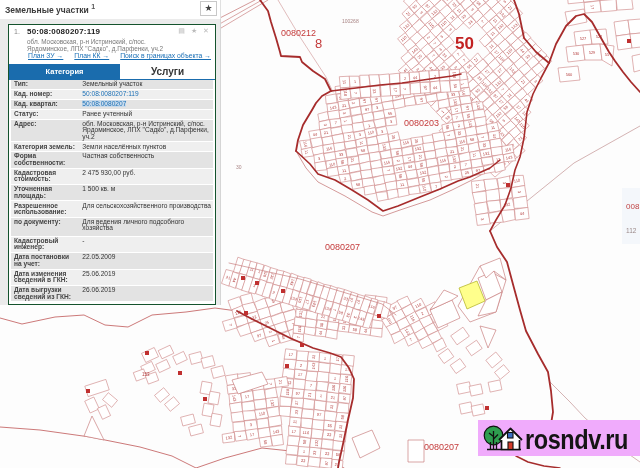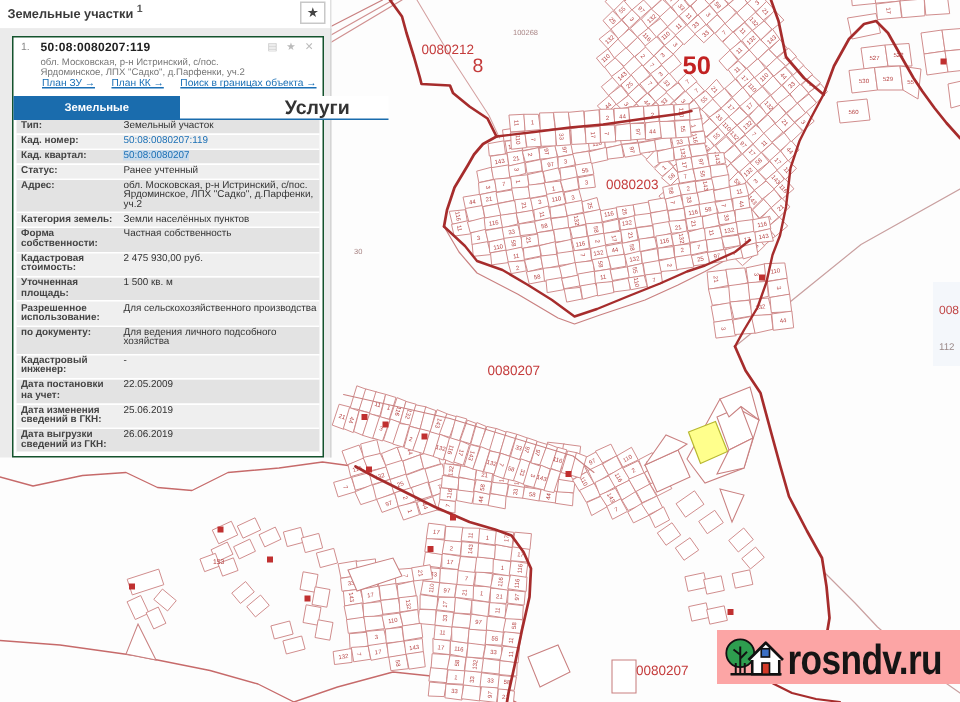--- a/index.html
+++ b/index.html
@@ -12,30 +12,30 @@
 #gap{position:absolute;left:0;top:19px;width:220px;height:286px;background:#ebebeb;border-right:1px solid #d5d5d5;}
 #card{position:absolute;left:8px;top:24px;width:206px;height:279px;background:#fff;border:1px solid #14532d;font-size:7px;color:#333;}
 #num{position:absolute;left:5px;top:3px;font-size:7px;color:#888;}
 #cadnum{position:absolute;left:18px;top:2px;font-size:8px;font-weight:bold;color:#222;letter-spacing:0.2px;}
 #icons{position:absolute;right:4px;top:2px;font-size:7px;color:#bbb;letter-spacing:2px;}
 #addr{position:absolute;left:18px;top:13px;font-size:6.4px;line-height:7px;color:#777;white-space:nowrap;}
 #links{position:absolute;left:19px;top:27px;font-size:6.8px;color:#1a6fb5;white-space:nowrap;}
 #links span{text-decoration:underline;margin-right:11px;}
 #tabs{position:absolute;left:0px;top:39px;width:206px;height:16px;}
 #tab1{position:absolute;left:0;top:0;width:111px;height:16px;background:#1a6cad;color:#fff;font-weight:bold;font-size:7.5px;text-align:center;line-height:16px;}
-#tab2{position:absolute;left:111px;top:0;width:95px;height:15px;background:#fff;border-bottom:1px solid #1a6cad;color:#333;font-weight:bold;font-size:13px;text-align:center;line-height:15px;padding-left:44px;}
+#tab2{position:absolute;left:111px;top:0;width:95px;height:15px;background:#fff;border-bottom:1px solid #1a6cad;color:#333;font-weight:bold;font-size:10px;text-align:center;line-height:15px;}
 #tbl{position:absolute;left:2px;top:55px;width:202px;border-collapse:collapse;}
 #tbl td{vertical-align:top;padding:1.2px 2px 1.2px 2px;font-size:6.6px;line-height:6.5px;}
 #tbl td.l{width:66px;font-weight:bold;color:#444;padding-left:3px;}
 #tbl tr.a{background:#e3e3e3;}
 #tbl tr.b{background:#efefef;}
 #tbl tr{border-bottom:1px solid #fff;}
 .blue{color:#1a6fb5;}
 .sel{background:#c8daeb;color:#1a6fb5;}
-#logo{position:absolute;left:478px;top:420px;width:162px;height:36px;background:#fca5a5;}
+#logo{position:absolute;left:478px;top:420px;width:162px;height:36px;background:#f0abfc;}
 #logotext{position:absolute;left:47px;top:6px;font-size:28px;line-height:28px;font-weight:bold;color:#151515;font-family:"Liberation Sans",sans-serif;letter-spacing:-0.5px;transform:scaleX(0.84);transform-origin:0 0;}
 </style></head>
 <body>
 <div id="stage">
 <svg id="map" width="640" height="468" viewBox="0 0 640 468">
 <rect x="0" y="0" width="640" height="468" fill="#fdfdfd"></rect>
 <path d="M216 26 L262 0" fill="none" stroke="#d09090" stroke-width="0.8" stroke-linejoin="round" stroke-linecap="round"></path>
 <path d="M216 20 L255 0" fill="none" stroke="#c98080" stroke-width="0.8" stroke-linejoin="round" stroke-linecap="round"></path>
 <path d="M216 31 L268 0" fill="none" stroke="#d09090" stroke-width="0.8" stroke-linejoin="round" stroke-linecap="round"></path>
 <path d="M278 0 L300 37 L326 77 L333 92" fill="none" stroke="#d4a0a0" stroke-width="0.7" stroke-linejoin="round" stroke-linecap="round"></path>
@@ -1207,21 +1207,21 @@
 <div id="gap"></div>
 <div id="star">★</div>
 
 <div id="card">
   <div id="num">1.</div>
   <div id="cadnum">50:08:0080207:119</div>
   <div id="icons">▤ ★ ✕</div>
   <div id="addr">обл. Московская, р-н Истринский, с/пос.<br>Ярдоминское, ЛПХ "Садко", д.Парфенки, уч.2</div>
   <div id="links"><span>План ЗУ →</span><span>План КК →</span><span>Поиск в границах объекта →</span></div>
   <div id="tabs">
-        <div id="tab1">Земельные</div>
+        <div id="tab1">Категория</div>
         <div id="tab2">Услуги</div>
       </div>
   <table id="tbl">
     <tbody>
           <tr class="a">
             <td class="l">Тип:</td>
             <td>Земельный участок</td>
           </tr>
     <tr class="b">
             <td class="l">Кад. номер:</td>

